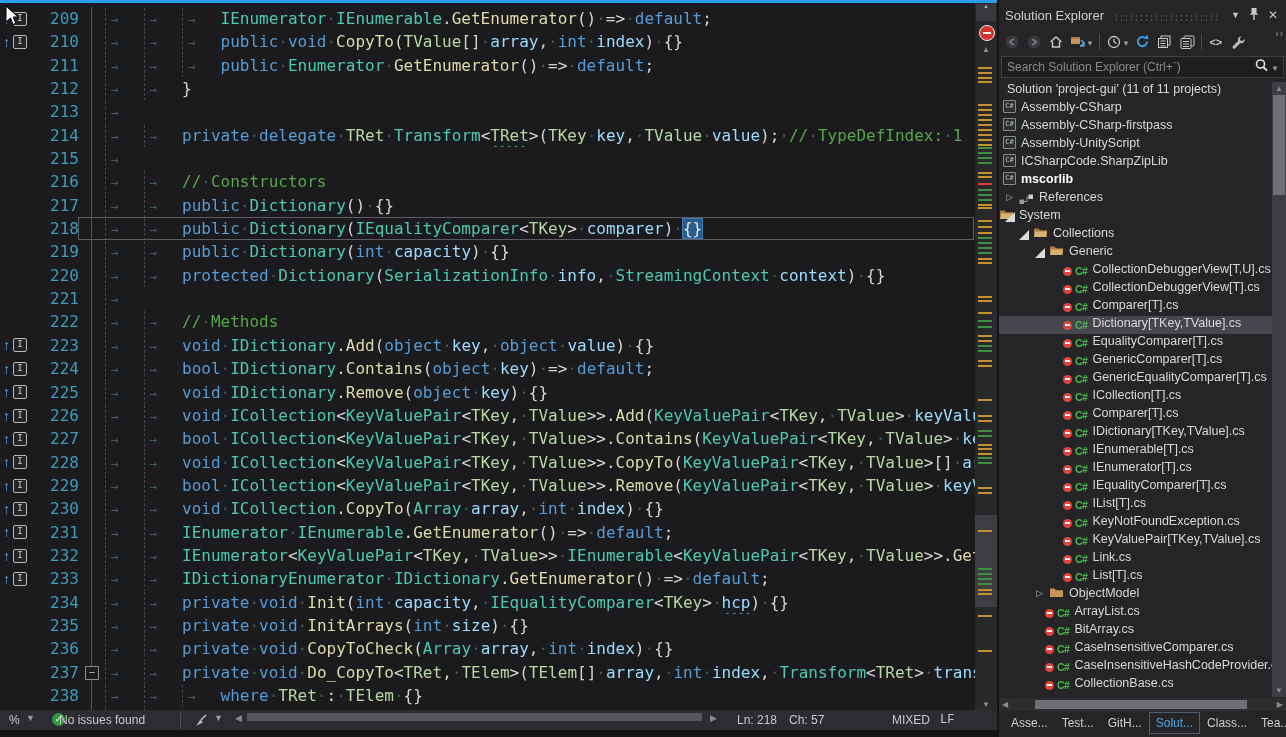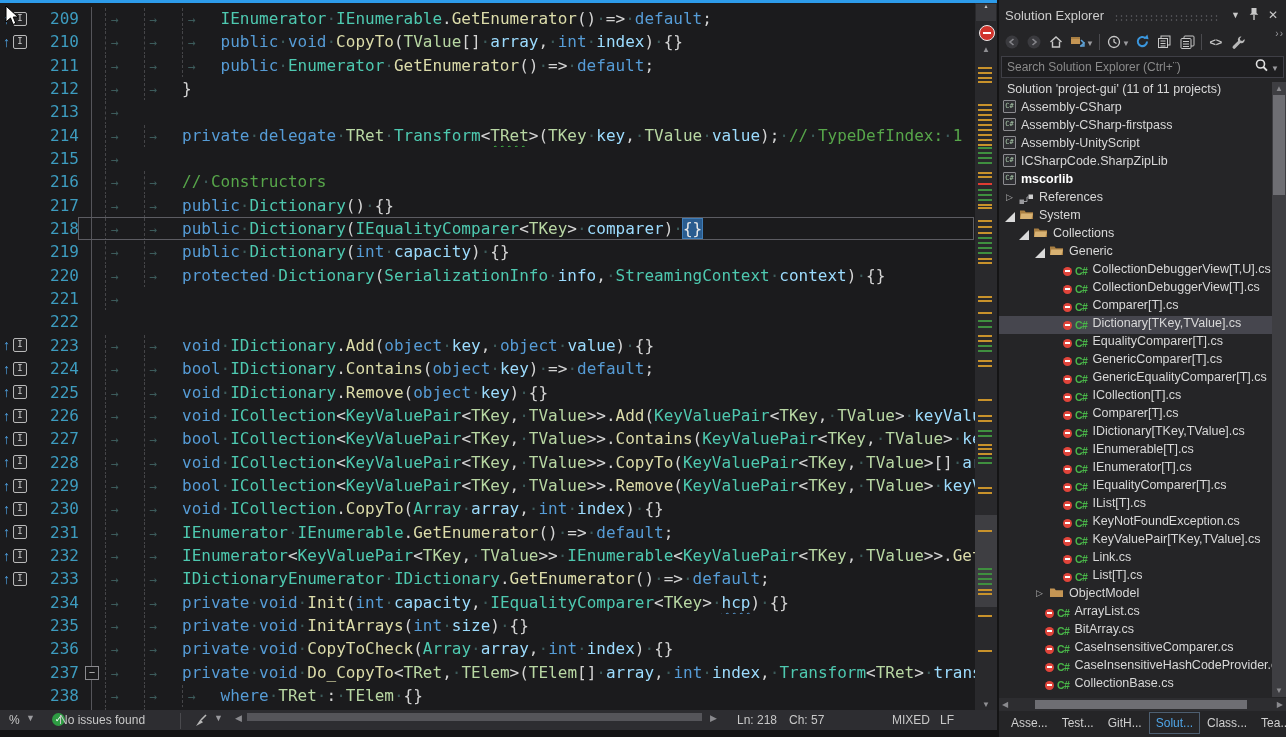--- a/index.html
+++ b/index.html
@@ -49,21 +49,21 @@
   .zoomlbl{left:9px;} .zoomcaret{left:26px;color:#9a9a9e;font-size:9px;top:5px;}
   .okcircle{position:absolute;left:52px;top:3px;width:13px;height:13px;border-radius:50%;background:#2e9b43;color:#fff;
             font-size:9px;line-height:13px;text-align:center;}
   .issues{left:59px;}
   .ediv{position:absolute;top:2px;width:1px;height:16px;background:#4a4a4e;}
   .broom{position:absolute;left:192px;top:2px;}
   .broomcaret{left:214px;color:#9a9a9e;font-size:9px;top:5px;}
   .harrL{left:235px;color:#8a8a8e;font-size:9px;top:5px;}
   .harrR{left:710px;color:#8a8a8e;font-size:9px;top:5px;}
   .hthumb{position:absolute;left:247px;top:6px;width:455px;height:8px;background:#55555a;}
-  .pos-ln{left:737px;} .pos-ch{left:789px;} .pos-col{left:876px;margin-top:20px;} .pos-enc{left:892px;} .pos-eol{left:940px;}
+  .pos-ln{left:737px;} .pos-ch{left:789px;} .pos-col{left:876px;margin-top:20px;} .pos-enc{left:892px;} .pos-eol{left:940px;font-family:Liberation Mono, monospace;}
   .estrip{position:absolute;left:0;right:0;bottom:0;height:7px;background:#141415;}
 
   .cursor{position:absolute;left:5px;top:5px;z-index:60;}
 
   
   .se{position:absolute;left:999px;top:0;width:287px;height:737px;background:#252527;}
   .se-title{height:26px;display:flex;align-items:center;padding:2px 4px 0 6px;color:#cccccc;font-size:13px;}
   .se-title .dots{flex:1;height:7px;margin:4px 8px 0 10px;
       background-image:radial-gradient(#4e4e52 1px,transparent 1.2px);background-size:5px 4px;}
   .tbtn{color:#c8c8c8;padding:0 4px;font-size:12px;}
@@ -194,20 +194,21 @@
         <div class="code-line">
           <span class="mg"></span>
           <span class="lnum">221</span>
           <span class="fold"></span>
           <span class="ltext"><span class="tab">→</span></span>
         </div>
         <div class="code-line">
           <span class="mg"></span>
           <span class="lnum">222</span>
           <span class="fold"></span>
+          <span class="ltext"><span class="tab">→</span><span class="tab">→</span><span class="tok-c">//<span class="dot">·</span>Methods</span></span>
         </div>
         <div class="code-line">
           <span class="mg">
             <span class="gi-up">↑</span>
             <span class="gi-box">I</span>
           </span>
           <span class="lnum">223</span>
           <span class="fold"></span>
           <span class="ltext"><span class="tab">→</span><span class="tab">→</span><span class="tok-k">void</span><span class="tok-o"><span class="dot">·</span></span><span class="tok-t">IDictionary</span><span class="tok-o">.</span><span class="tok-m">Add</span><span class="tok-o">(</span><span class="tok-k">object</span><span class="tok-o"><span class="dot">·</span></span><span class="tok-p">key</span><span class="tok-o">,<span class="dot">·</span></span><span class="tok-k">object</span><span class="tok-o"><span class="dot">·</span></span><span class="tok-p">value</span><span class="tok-o">)<span class="dot">·</span>{}</span></span>
         </div>
@@ -570,21 +571,21 @@
           <span class="arr arr-c" style="left: 7px;">▷</span>
           <span class="i-ref">
             <svg width="15" height="12">
               <rect x="0.5" y="6.5" width="4.5" height="4.5" fill="#9a9a9e"></rect>
               <rect x="9.5" y="1.5" width="4.5" height="4.5" fill="#cfcfcf"></rect>
               <path d="M5 8.5 h3 V4 h1.5" stroke="#9a9a9e" fill="none"></path>
             </svg>
           </span>
           <span class="lbl">References</span>
         </div>
-        <div class="trow" style="padding-left: 20px;">
+        <div class="trow" style="">
           <span class="arr arr-e" style="left: 6px;"></span>
           <span><svg width="15" height="12">
               <path d="M1 2.5 h4.5 l1.3 1.8 H14 V11 H1 Z" fill="#a87e42"></path>
               <path d="M2.2 5.5 H14 L12.5 11 H1.2 Z" fill="#d8b273"></path>
             </svg></span>
           <span class="lbl">System</span>
         </div>
         <div class="trow" style="padding-left: 34px;">
           <span class="arr arr-e" style="left: 20px;"></span>
           <span><svg width="15" height="12">

